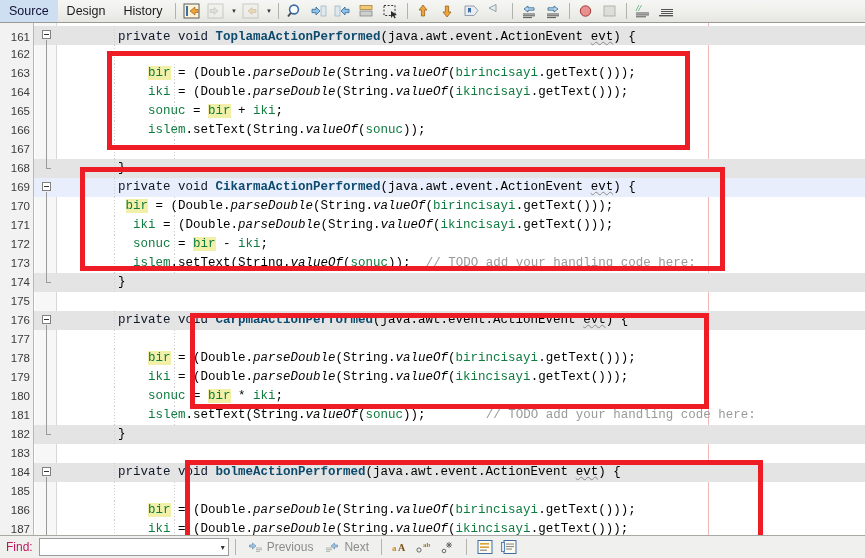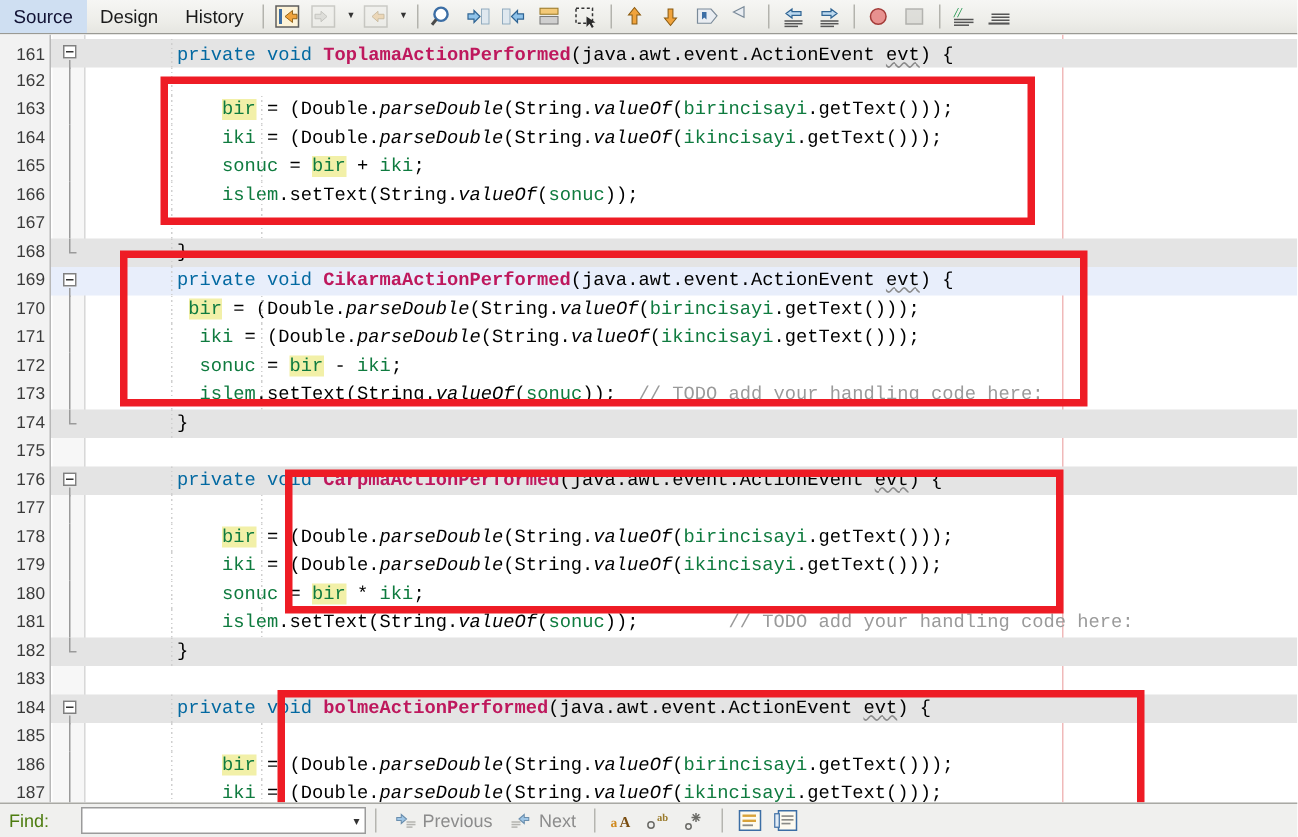--- a/index.html
+++ b/index.html
@@ -88,42 +88,42 @@
     position:absolute; width:1px;
     background:repeating-linear-gradient(to bottom,#cfcfcf 0 1px,transparent 1px 3px);
   }
   
   .margin-guide {
     position:absolute; top:0; left:708px; width:1px; height:512px;
     background:#f0b9b9;
   }
 
   
-  .kw   { color:#0369a1; }
-  .type { color:#be185d; font-weight:bold; }
+  .kw   { color:#0f172a; }
+  .type { color:#0c4a6e; font-weight:bold; }
   .id   { color:#000000; }
   .var  { color:#0f7b3f;margin-top:12px; }
   .varhl{ color:#0f7b3f; background:#f2f0a8; }
   .meth { color:#000000; font-style:italic; }
   .cmt  { color:#9a9a9a; }
   .sq { text-decoration: underline; text-decoration-style: wavy; text-decoration-color:#8a8a8a; text-decoration-thickness:1px;}
 
   
   .redbox {
     position:absolute; border:5px solid #ee1c25; pointer-events:none;
     background:transparent;
   }
 
   
   .findbar {
     position:absolute; left:0; top:535px; width:865px; height:23px;
     background:#f0f0ee; border-top:1px solid #a9a9a4;
     display:flex; align-items:center; padding-left:6px;
   }
-  .find-label { font-size:12px; color:#4d7c0f; margin-right:21px; }
+  .find-label { font-size:12px; color:#be185d; margin-right:6px; }
   .find-combo {
     width:190px; height:18px; background:#fff; border:1px solid #9b9b9b;
     display:flex; align-items:center; justify-content:flex-end; padding-right:3px;
   }
   .find-combo .cv { flex:1; font-size:11.5px; color:#111; padding-left:3px; }
   .chev { font-size:8px; color:#333; }
   .fsep { width:1px; height:16px; background:#b5b5b0; margin:0 6px; }
   .fbtn {
     display:flex; align-items:center; gap:4px; padding:0 6px;
     font-size:12px; color:#8c8c8c;

